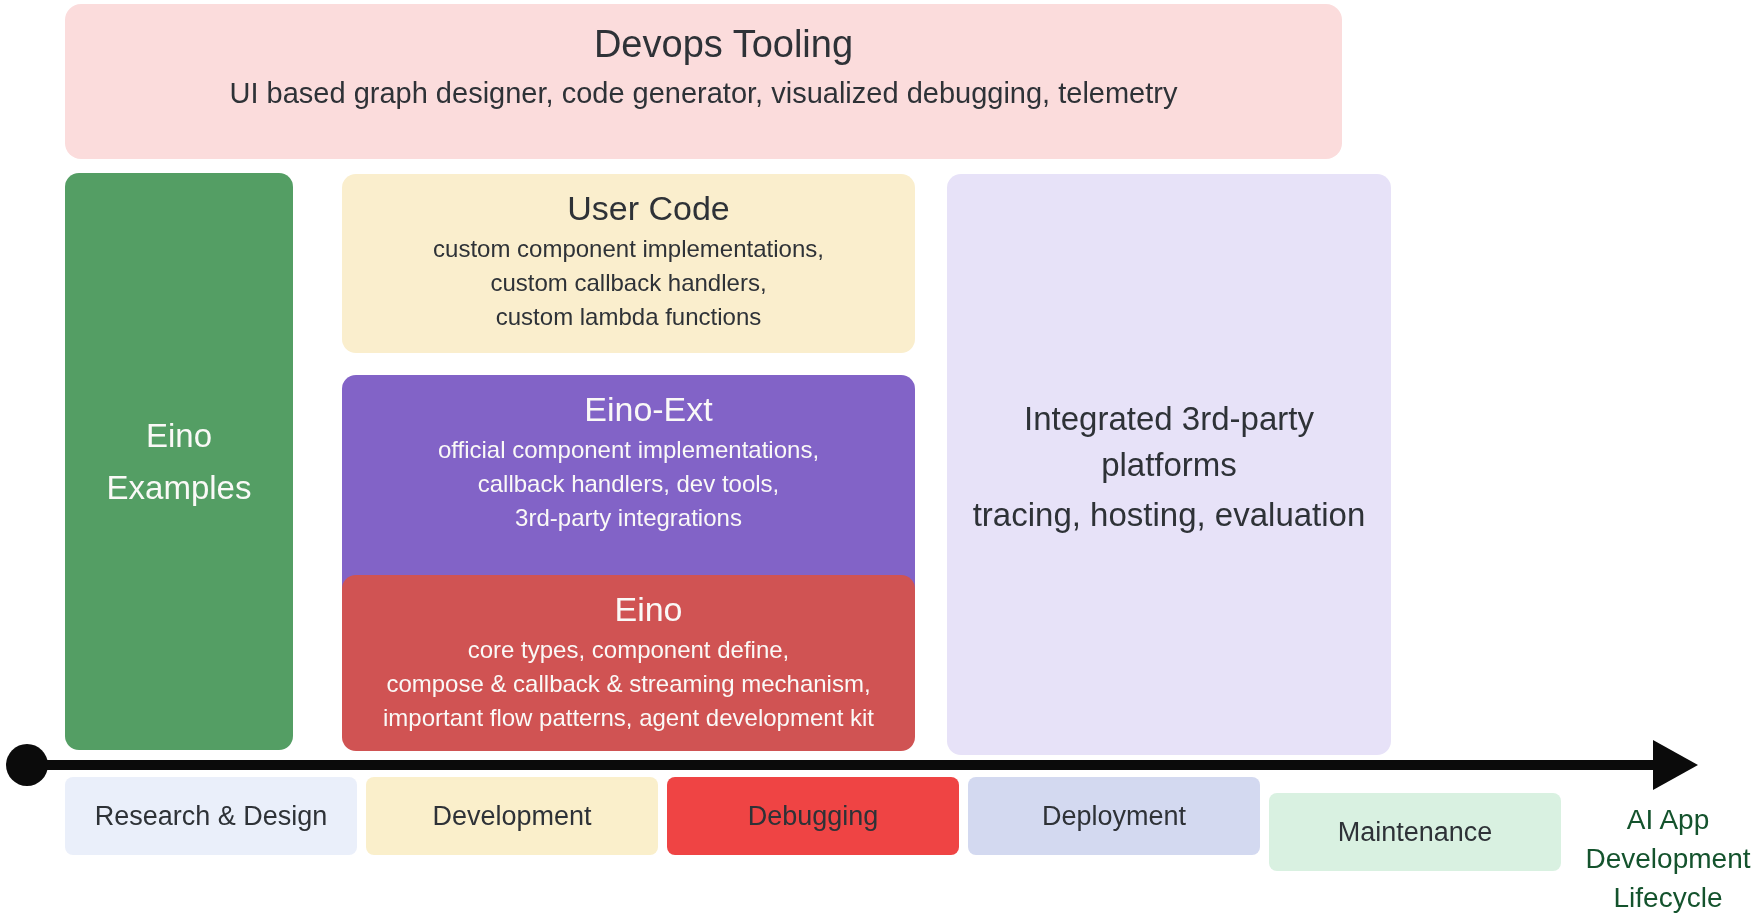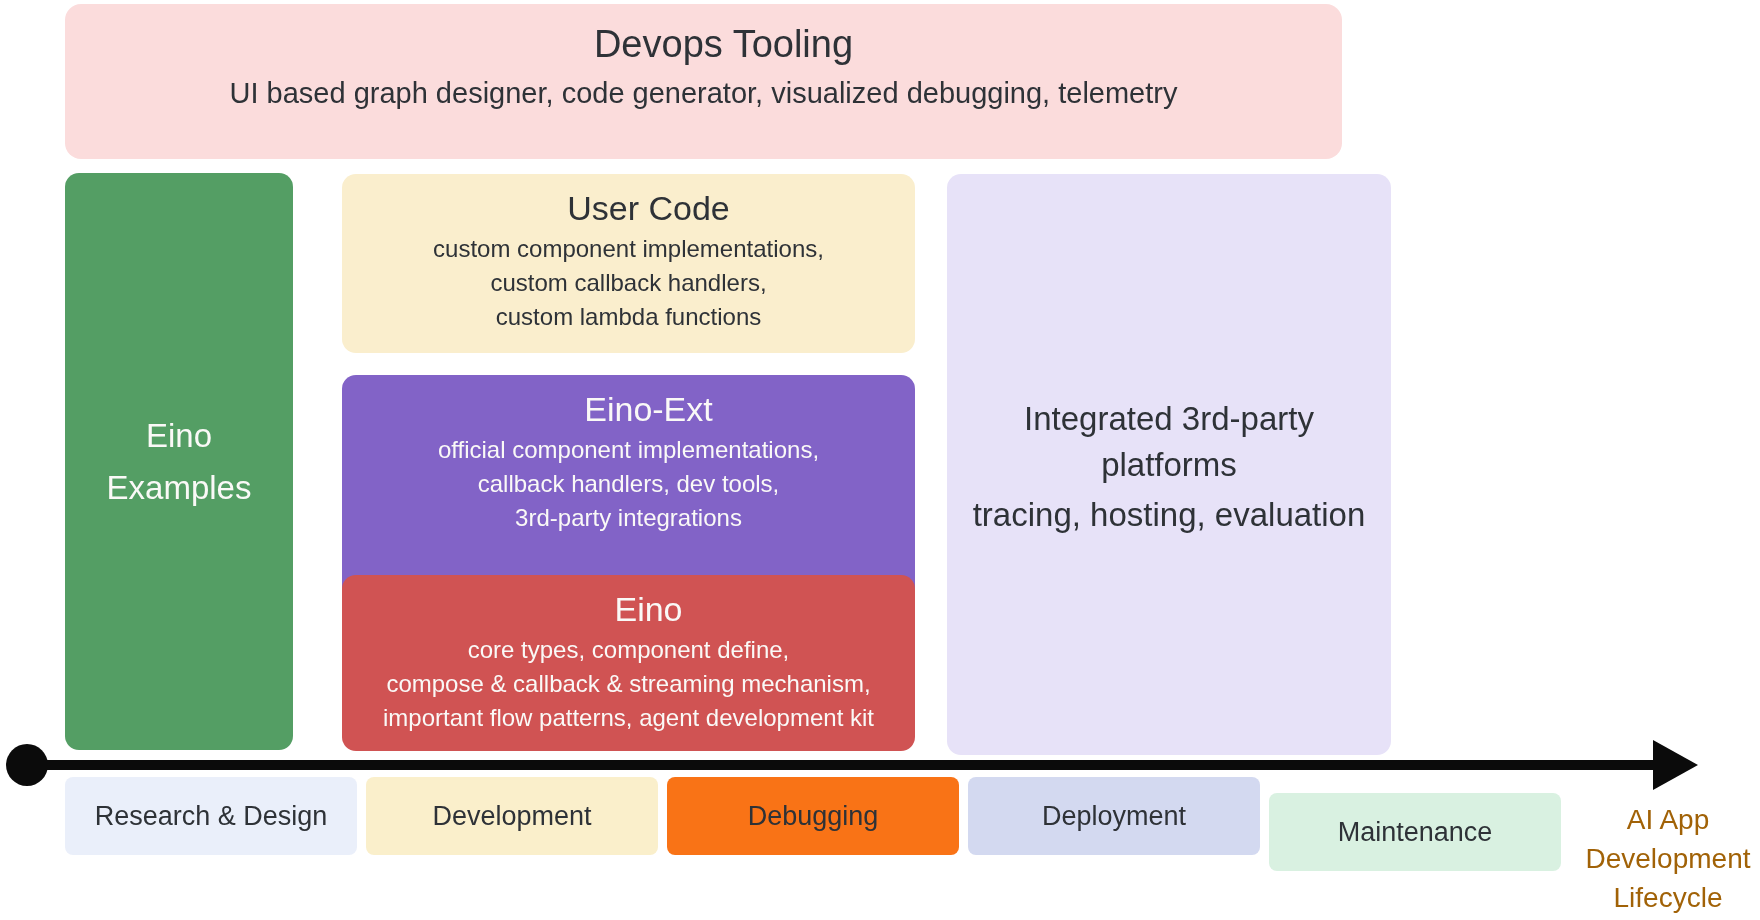--- a/index.html
+++ b/index.html
@@ -46,21 +46,21 @@
   .tl-arrowhead{position:absolute;left:1653px;top:740px;width:0;height:0;
     border-top:25px solid transparent;border-bottom:25px solid transparent;border-left:45px solid #0b0b0b;}
 
   
   .chip{position:absolute;top:777px;width:292px;height:78px;border-radius:8px;
     display:flex;align-items:center;justify-content:center;font-size:27px;color:#2e3237;}
   .chip1{left:65px;} .chip2{left:366px;} .chip3{left:667px;} .chip4{left:968px;justify-content:center;} .chip5{left:1269px;margin-top:16px;}
 
   
   .axis-label{position:absolute;left:1575px;top:800px;width:186px;text-align:center;
-    font-size:28px;line-height:39px;color:#a16207;}
+    font-size:28px;line-height:39px;color:#14532d;}
 </style>
 </head>
 <body>
 
 <div class="canvas">
 
   <div class="box devops dark-text" style="background-color: rgb(251, 220, 220);">
     <div class="title">Devops Tooling</div>
     <div class="subtitle">UI based graph designer, code generator, visualized debugging, telemetry</div>
   </div>
@@ -100,21 +100,21 @@
   <div class="tl-circle" style="background-color: rgb(11, 11, 11);"></div>
   <div class="tl-line" style="background-color: rgb(11, 11, 11);"></div>
   <div class="tl-arrowhead" style="border-left-color: rgb(11, 11, 11);"></div>
 
   <div class="chip chip1" style="background-color: rgb(234, 239, 250);">
     <span>Research &amp; Design</span>
   </div>
   <div class="chip chip2" style="background-color: rgb(250, 239, 203);">
     <span>Development</span>
   </div>
-  <div class="chip chip3" style="background-color: #f97316;">
+  <div class="chip chip3" style="background-color: #ef4444;">
     <span>Debugging</span>
   </div>
   <div class="chip chip4" style="background-color: rgb(211, 217, 240);">
     <span>Deployment</span>
   </div>
   <div class="chip chip5" style="background-color: rgb(217, 241, 225);">
     <span>Maintenance</span>
   </div>
 
   <div class="axis-label">

